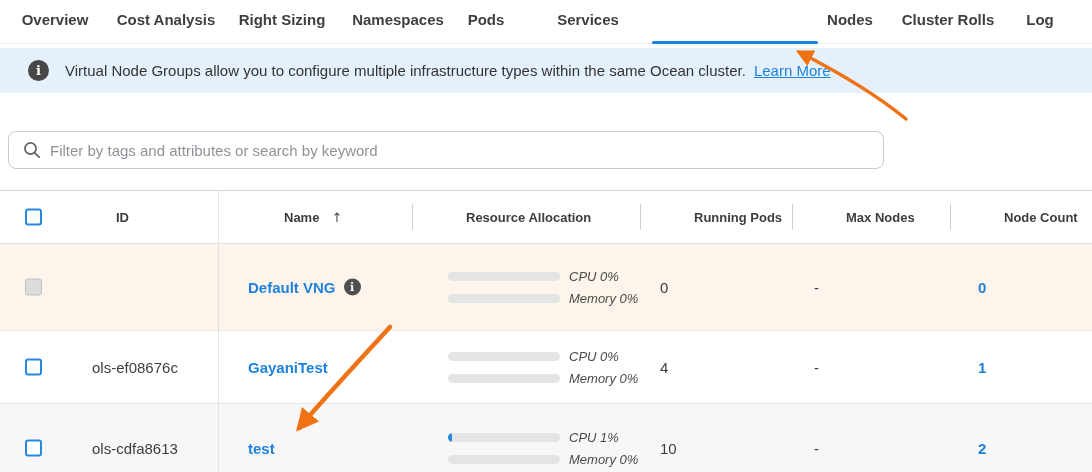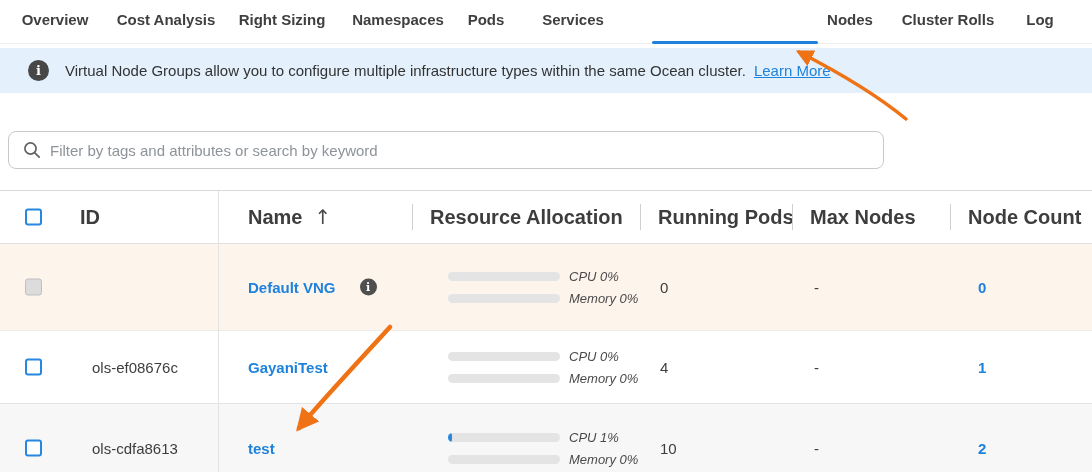--- a/index.html
+++ b/index.html
@@ -7,21 +7,21 @@
     font-family:"Liberation Sans","DejaVu Sans",sans-serif; color:#3d3d3d; }
   .app { position:relative; width:1092px; height:472px; overflow:hidden; background:#fff; }
 
   
   .tabbar { position:absolute; left:0; top:0; width:100%; height:44px; background:#fff;
     border-bottom:1px solid #ededed; }
   .tab { position:absolute; top:11px; transform:translateX(-50%); font-size:15px;
     font-weight:600; color:#3f3f3f; white-space:nowrap; cursor:pointer; }
   .tab.active { color:#1e82dd; }
   .tab-0{left:55px}.tab-1{left:166px}.tab-2{left:282px}.tab-3{left:398px}.tab-4{left:486px}
-  .tab-5{left:573px}.tab-6{left:737px}.tab-7{left:850px}.tab-8{left:948px}.tab-9{left:1040px}
+  .tab-5{left:588px}.tab-6{left:737px}.tab-7{left:850px}.tab-8{left:948px}.tab-9{left:1040px}
   .tab-underline { position:absolute; left:652px; top:41px; width:166px; height:3px;
     background:#1e82dd; border-radius:2px; }
 
   
   .banner { position:absolute; left:0; top:48px; width:100%; height:45px; background:#e4f1fc;
     display:flex; align-items:center; }
   .info-circle { width:21px; height:21px; border-radius:50%; background:#474747; color:#fff;
     display:inline-flex; align-items:center; justify-content:center; font-size:13px;
     font-weight:bold; margin-left:28px; flex:0 0 auto; font-family:"DejaVu Serif",serif; }
   .banner-text { margin-left:16px; font-size:15px; color:#333; }
@@ -33,39 +33,39 @@
   .search-icon { margin-left:14px; flex:0 0 auto; display:block; }
   .searchbox input { border:0; outline:none; flex:1; margin-left:9px; font-size:15px;
     color:#3d3d3d; background:transparent; font-family:inherit; }
   .searchbox input::placeholder { color:#8e9399; }
 
   
   .table { position:absolute; left:0; top:190px; width:1092px; height:282px;
     border-top:1px solid #d8d8d8; overflow:hidden; }
   .col-sep { position:absolute; left:218px; top:0; bottom:0; width:1px; background:#e2e2e2; z-index:2; }
   .thead { position:relative; height:53px; background:#fff; border-bottom:1px solid #e0e0e0; }
-  .h { position:absolute; top:50%; transform:translateY(-50%); font-size:20px;
-    font-weight:600; color:#3d3d3d; white-space:nowrap; cursor:pointer; }
+  .h { position:absolute; top:50%; transform:translateY(-50%); font-size:13px;
+    font-weight:600; color:#3d3d3d; white-space:nowrap; cursor:pointer;margin-left:36px; }
   .h-id{left:80px}.h-name{left:248px}.h-res{left:430px}.h-pods{left:658px}.h-max{left:810px}.h-count{left:968px}
   .sort { margin-left:12px; font-weight:400; color:#4a4a4a; font-family:"DejaVu Sans",sans-serif; }
   .hdiv { position:absolute; top:50%; transform:translateY(-50%); width:1px; height:26px; background:#cfcfcf; }
   .hdiv-1{left:412px}.hdiv-2{left:640px}.hdiv-3{left:792px}.hdiv-4{left:950px}
 
   .row { position:relative; width:100%; }
   .row-0 { height:87px; background:#fdf4ec; border-bottom:1px solid #ececec; }
   .row-1 { height:73px; background:#fff; border-bottom:1px solid #e4e4e4; }
   .row-2 { height:88px; background:#f7f7f7; }
 
   .cb { position:absolute; left:25px; top:50%; transform:translateY(-50%); width:17px; height:17px;
     border:2px solid #2688e0; border-radius:3px; background:#fff; cursor:pointer; }
   .cb-disabled { border:1px solid #bfbfbf; background:#dcdcdc; cursor:default; }
 
   .cell-id { position:absolute; left:92px; top:50%; transform:translateY(-50%); font-size:15px; color:#3d3d3d; }
   .cell-name { position:absolute; left:248px; top:50%; transform:translateY(-50%);
-    display:flex; align-items:center; gap:24px; }
+    display:flex; align-items:center; gap:8px; }
   .link { color:#1e82dd; font-size:15px; font-weight:600; text-decoration:none; cursor:pointer; white-space:nowrap; }
   .row-info { width:17px; height:17px; border-radius:50%; background:#4f4f4f; color:#fff;
     display:inline-flex; align-items:center; justify-content:center; font-size:11px; font-weight:bold;
     font-family:"DejaVu Serif",serif; cursor:pointer; }
 
   .bars { position:absolute; left:448px; top:50%; transform:translateY(-50%); }
   .bar-line { display:flex; align-items:center; height:22px;font-style:italic; }
   .bar { width:112px; height:9px; border-radius:5px; background:#e4e4e4; overflow:hidden; }
   .fill { height:100%; background:#2688e0; border-radius:5px; width:0; }
   .bar-label { margin-left:9px; font-size:13px; color:#4a4a4a; white-space:nowrap; }

